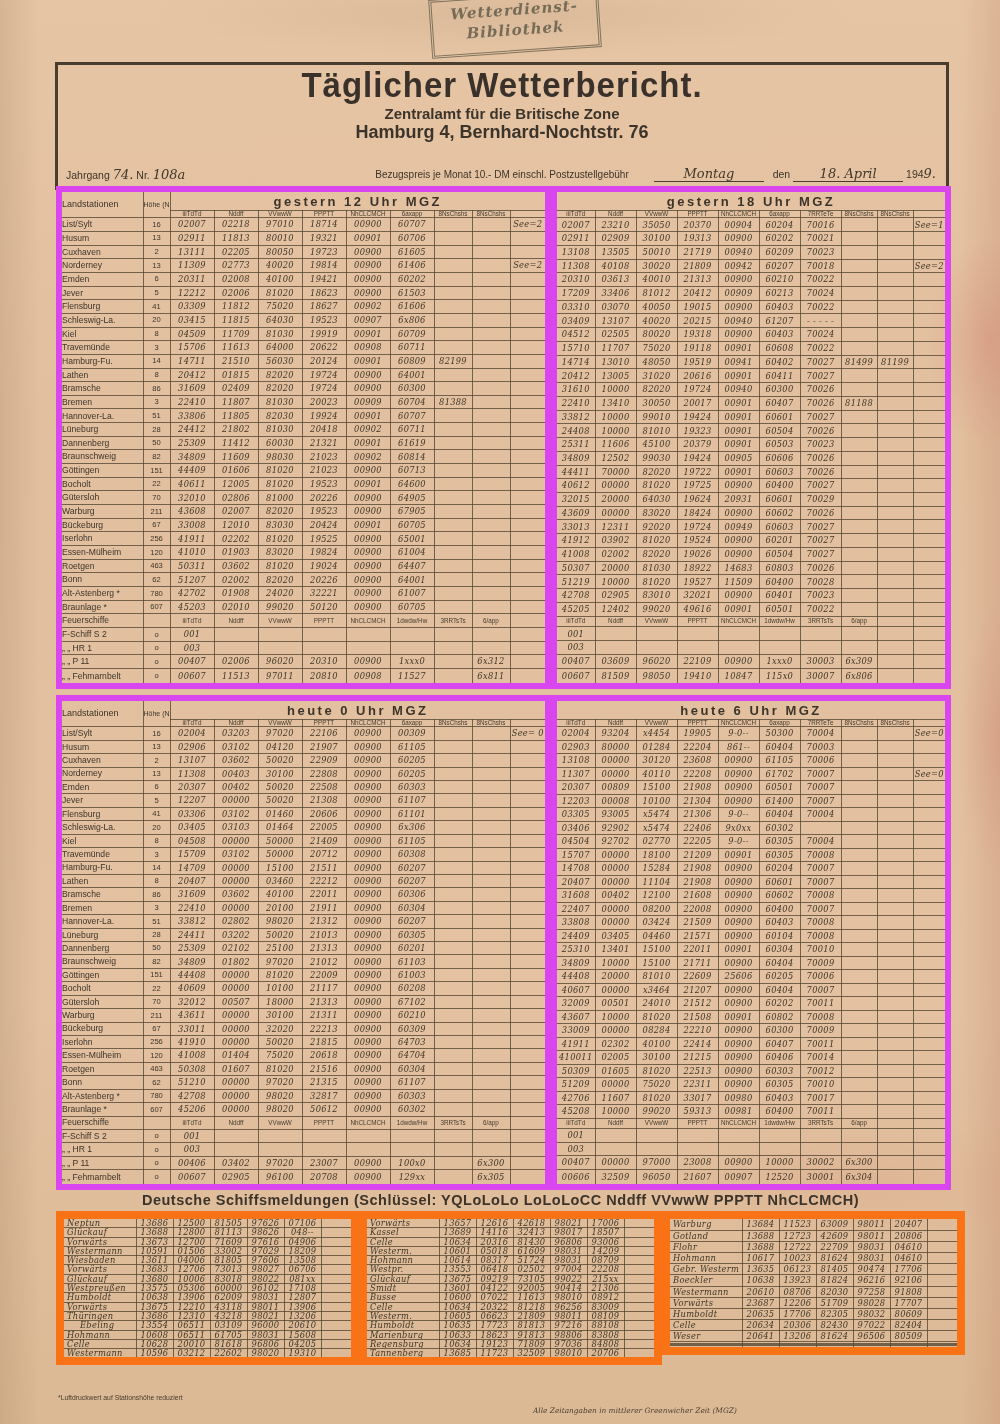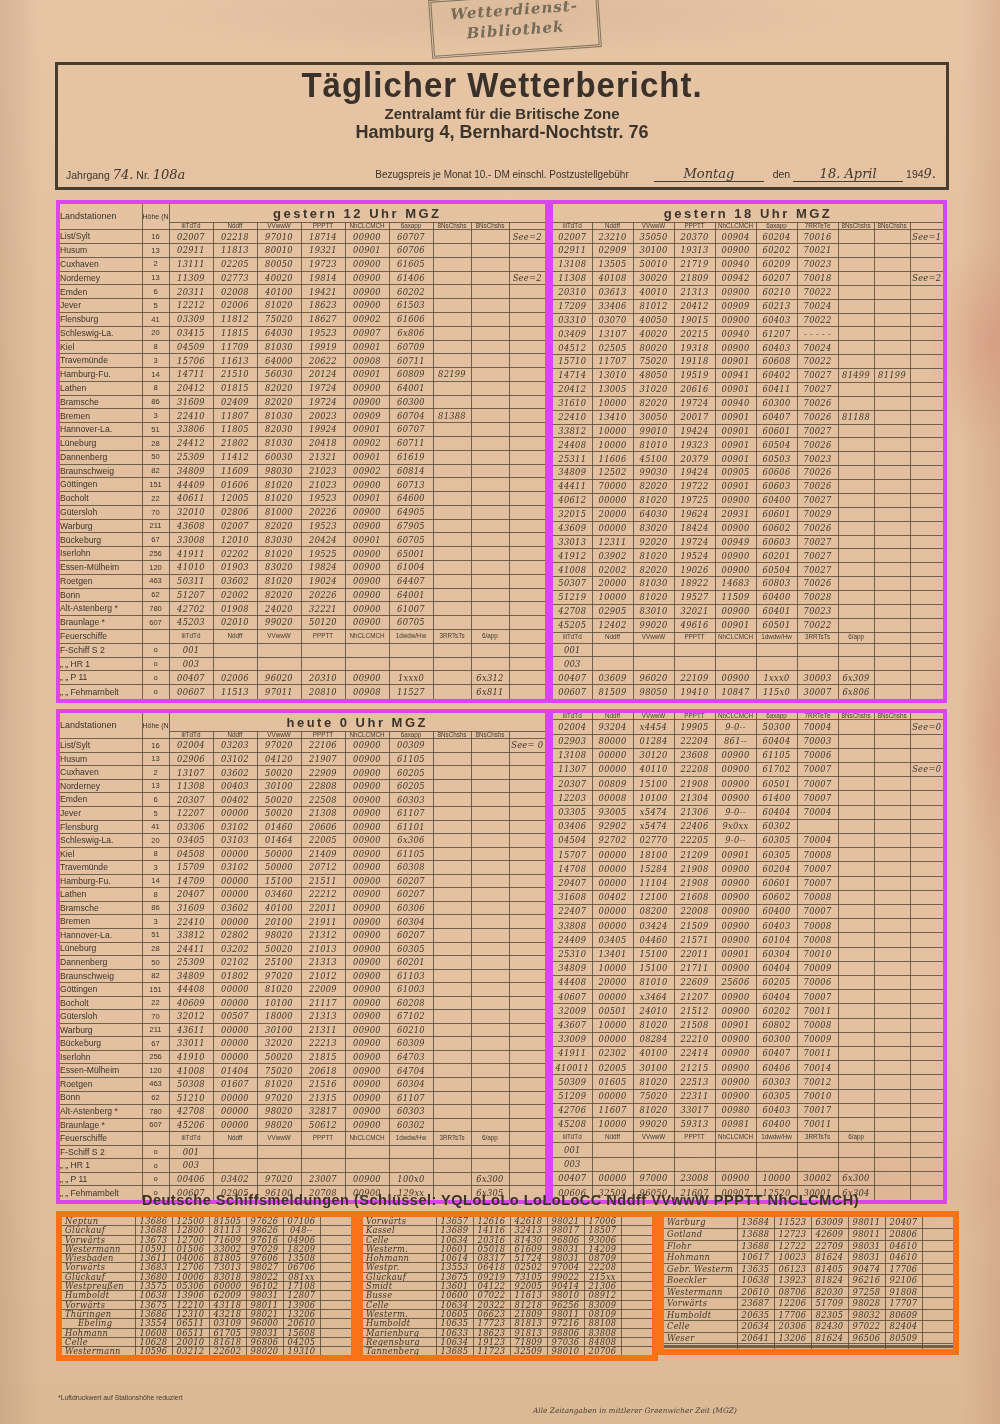--- a/index.html
+++ b/index.html
@@ -30,34 +30,34 @@
   .h-strip{position:absolute; left:0; right:0; bottom:3px; height:22px;}
   .jahrgang{position:absolute; left:8px; bottom:2px; font-size:10.5px;}
   .price{position:absolute; left:0; right:0; bottom:4px; text-align:center; font-size:10px;}
   .datefield{position:absolute; right:10px; bottom:2px; font-size:10.5px; white-space:nowrap;}
   .hw{font-family:"DejaVu Serif",serif; font-style:italic; color:#41372a;}
   .hw-lg{font-size:13px;}
   .uline{display:inline-block; border-bottom:1px solid #473e30; text-align:center;}
   .block{position:absolute; left:56px; width:889px; display:flex; justify-content:space-between;}
   #block1{top:186px; height:503px;}
   #block2{top:695px; height:495px;}
-  table.wt{border-collapse:collapse; table-layout:fixed; border:4px solid #d946ef; height:100%;margin-top:14px;}
+  table.wt{border-collapse:collapse; table-layout:fixed; border:6px solid #d946ef; height:100%;}
   .wtl{width:489px;} .wtr{width:396px;}
   .wt th,.wt td{border:1px solid rgba(86,72,52,.8); padding:0; overflow:hidden; white-space:nowrap; line-height:1;}
   .ttl{font-size:13px; font-weight:bold; letter-spacing:2.5px; text-align:center; height:18px;}
   .code{font-size:6.3px; text-align:center; font-weight:normal; color:#453c2f;}
   .nmh{font-size:9px; text-align:left; padding-left:3px; font-weight:normal;}
   .hhh{font-size:7px; text-align:center; white-space:normal; line-height:1.1; font-weight:normal;}
   .nm{font-size:8.6px; text-align:left; padding-left:3px;}
   .hh{font-size:7.6px; text-align:center;}
   .hd{font-family:"DejaVu Serif",serif; font-style:italic; font-size:8.3px; text-align:center; color:#3f3627; letter-spacing:.3px;}
   .ships{position:absolute; left:56px; top:1192px; width:889px;}
   .ships-title{text-align:center; font-weight:bold; font-size:14.5px; letter-spacing:.5px;}
   .ships-row{display:flex; justify-content:space-between; margin-top:3px;}
-  table.st{border-collapse:collapse; table-layout:fixed; border:6px solid #f97316; height:144px; width:295px;}
+  table.st{border-collapse:collapse; table-layout:fixed; border:8px solid #f97316; height:144px; width:295px;}
   .st td{border:1px solid rgba(86,72,52,.8); padding:0; overflow:hidden; white-space:nowrap; line-height:1;}
   .fn-left{position:absolute; left:58px; top:1394px; font-size:6.8px; color:#453c2f;}
   .fn-right{position:absolute; left:505px; top:1406px; font-size:7.4px; font-style:italic; color:#4a4033; font-family:"DejaVu Serif",serif;margin-left:28px;}
 </style>
 </head>
 <body>
 
 <div class="stamp">
   <div>Wetterdienst-</div>
   <div>Bibliothek</div>
@@ -1490,20 +1490,23 @@
         <col style="width:41px">
         <col style="width:41px">
         <col style="width:41px">
         <col style="width:41px">
         <col style="width:36px">
         <col style="width:36px">
         <col style="width:35px">
       </colgroup>
       <thead>
         <tr>
+          <th class="ttl" colspan="10">heute 6 Uhr MGZ</th>
+        </tr>
+        <tr>
           <th class="code">iiiTdTd</th>
           <th class="code">Nddff</th>
           <th class="code">VVwwW</th>
           <th class="code">PPPTT</th>
           <th class="code">NhCLCMCH</th>
           <th class="code">6axapp</th>
           <th class="code">7RRTeTe</th>
           <th class="code">8NsChshs</th>
           <th class="code">8NsChshs</th>
           <th class="code"></th>

